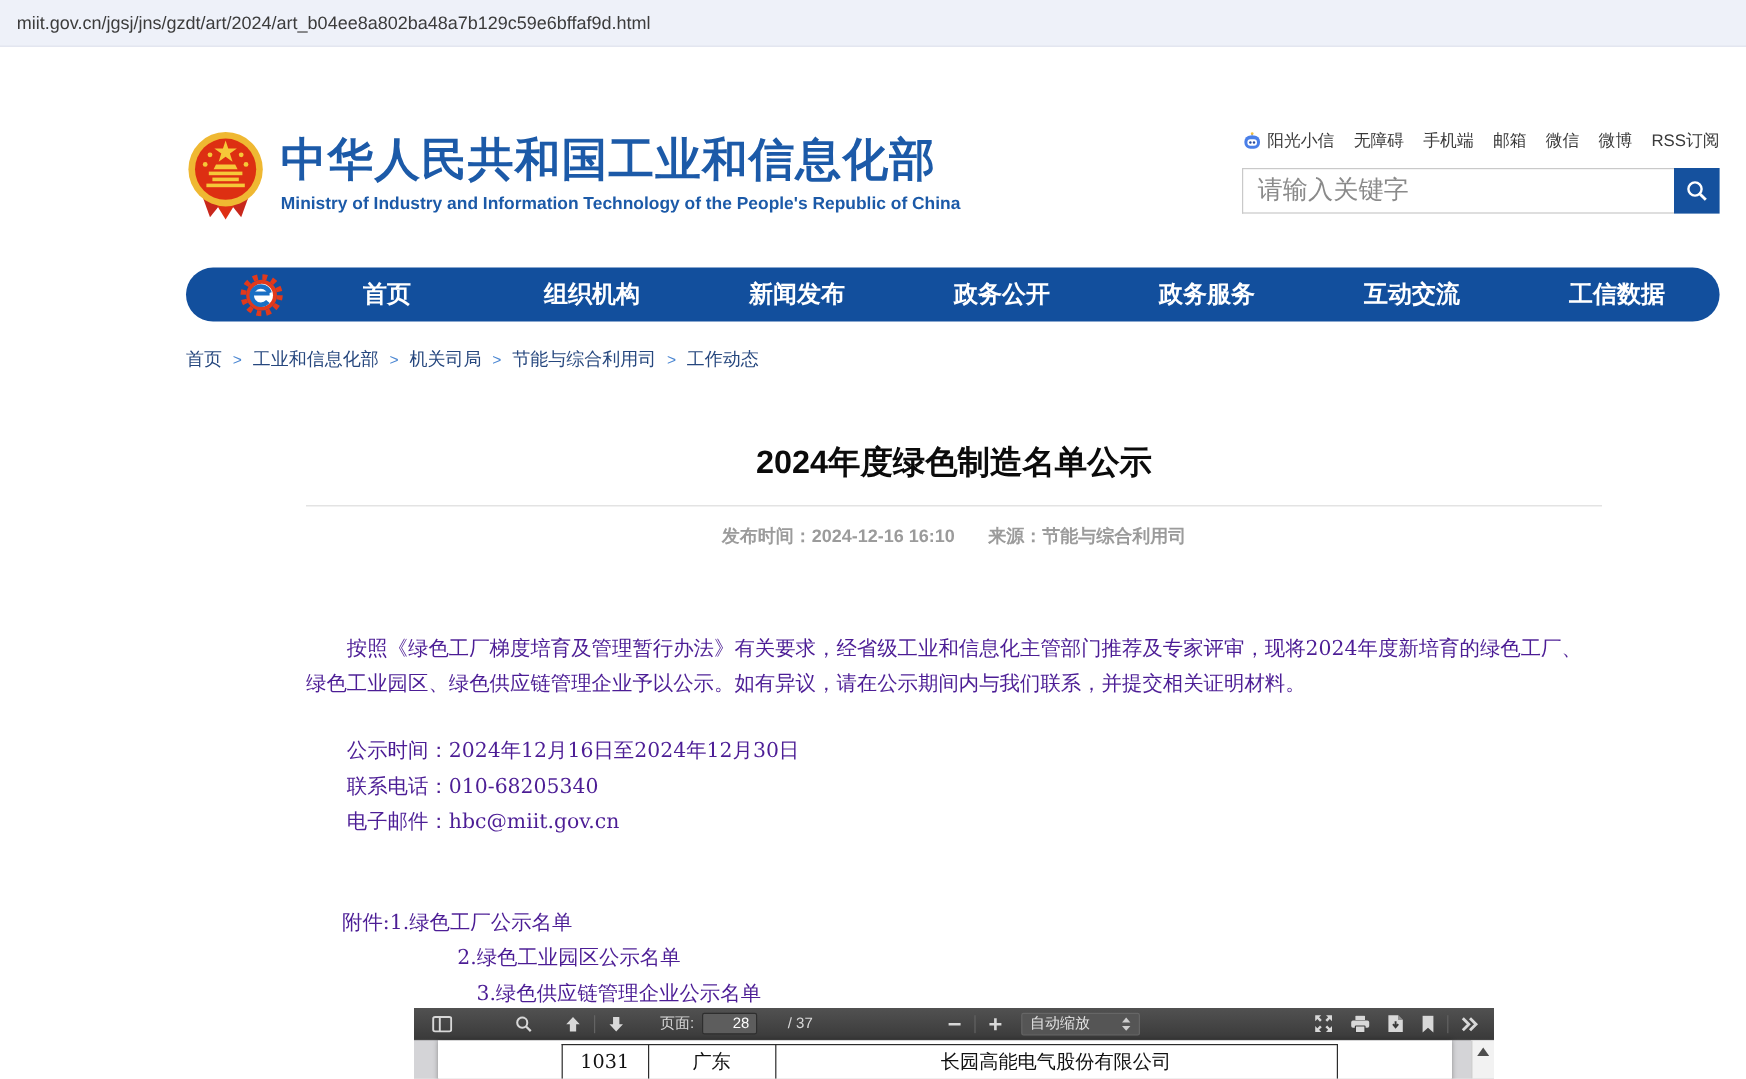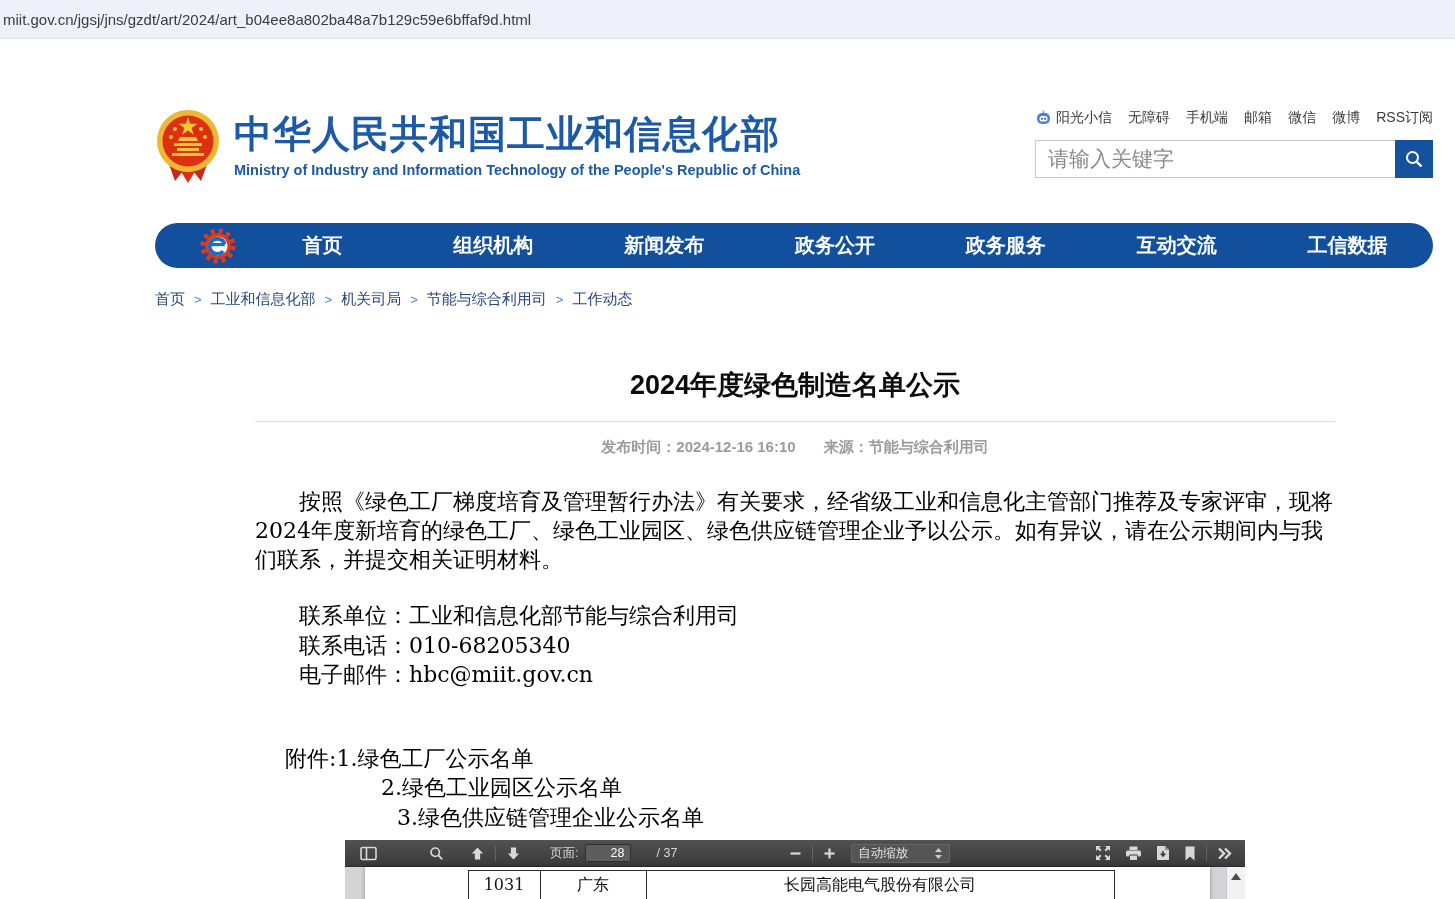--- a/index.html
+++ b/index.html
@@ -6,21 +6,21 @@
   html,body { width:1455px; height:899px; }
   body {
     font-family:"Liberation Sans",sans-serif;
     background:#ffffff; color:#222;
     position:relative; overflow:hidden;
   }
 
   
   .url-strip{
     height:39px; background:#eef1f9; border-bottom:1px solid #dfe3ee;
-    display:flex; align-items:center; padding-left:3px;
+    display:flex; align-items:center; padding-left:14px;
     font-size:15px; color:#3c3c3c;
   }
 
   
   .header{ margin-left:155px; width:1278px; padding-top:68px;
     display:flex; justify-content:space-between; align-items:flex-start; }
   .brand{ display:flex; align-items:center; gap:13px; cursor:pointer; }
   .brand-text .cn{ font-size:38px; font-weight:bold; color:#1c5aa8; letter-spacing:1px; line-height:1.1; }
   .brand-text .en{ font-size:14.5px; font-weight:bold; color:#1c5aa8; margin-top:6px; }
 
@@ -50,22 +50,22 @@
   .breadcrumb .sep{ color:#4a86d2; font-size:13px; }
 
   
   .article{ margin-left:255px; width:1080px; }
   .article-title{ margin-top:58px; text-align:center; font-size:27px; font-weight:bold;
     color:#0b0b0b; font-family:"Liberation Sans",sans-serif; }
   .meta-divider{ margin-top:18px; border-top:1px solid #dcdcdc; }
   .article-meta{ margin-top:16px; text-align:center; font-size:15px; color:#9b9b9b;font-weight:bold; }
   .article-meta .gap{ display:inline-block; width:28px; }
 
-  .article-body{ margin-top:30px; font-family:"DejaVu Serif","Liberation Serif",serif;
-    font-size:22px; color:#000000; }
+  .article-body{ margin-top:70px; font-family:"DejaVu Serif","Liberation Serif",serif;
+    font-size:17px; color:#4c1d95; }
   .para{ text-indent:2em; line-height:29px; }
   .details{ margin-top:27px; }
   .detail-line{ padding-left:2em; line-height:29.5px; }
   .attachments{ margin-top:54px; }
   .attach-line{ line-height:29.5px; cursor:pointer; }
   .attach-line:nth-child(1){ padding-left:30px; }
   .attach-line:nth-child(2){ padding-left:126px; }
   .attach-line:nth-child(3){ padding-left:142px; }
 
   
@@ -208,21 +208,21 @@
   <div class="article-title">2024年度绿色制造名单公示</div>
   <div class="meta-divider"></div>
   <div class="article-meta">
     <span>发布时间：</span><span>2024-12-16 16:10</span><span class="gap"></span><span>来源：</span><span>节能与综合利用司</span>
   </div>
 
   <div class="article-body">
     <p class="para">按照《绿色工厂梯度培育及管理暂行办法》有关要求，经省级工业和信息化主管部门推荐及专家评审，现将2024年度新培育的绿色工厂、绿色工业园区、绿色供应链管理企业予以公示。如有异议，请在公示期间内与我们联系，并提交相关证明材料。</p>
 
     <div class="details">
-      <div class="detail-line">联系单位：工业和信息化部节能与综合利用司</div>
+      <div class="detail-line">公示时间：2024年12月16日至2024年12月30日</div>
       <div class="detail-line">联系电话：010-68205340</div>
       <div class="detail-line">电子邮件：hbc@miit.gov.cn</div>
     </div>
 
     <div class="attachments">
       <div class="attach-line">附件:1.绿色工厂公示名单</div>
       <div class="attach-line">2.绿色工业园区公示名单</div>
       <div class="attach-line">3.绿色供应链管理企业公示名单</div>
     </div>
   </div>

